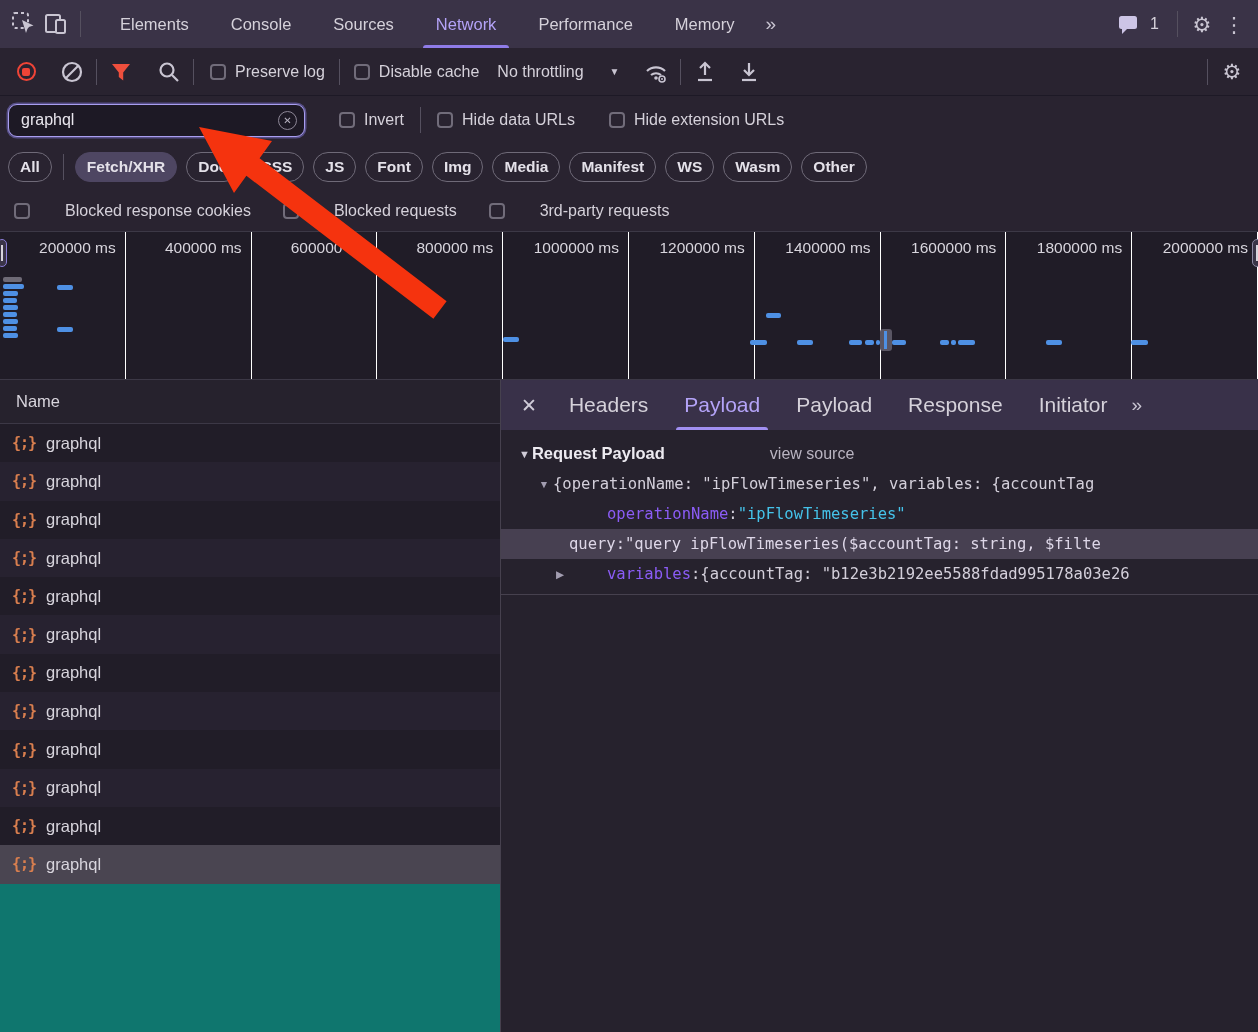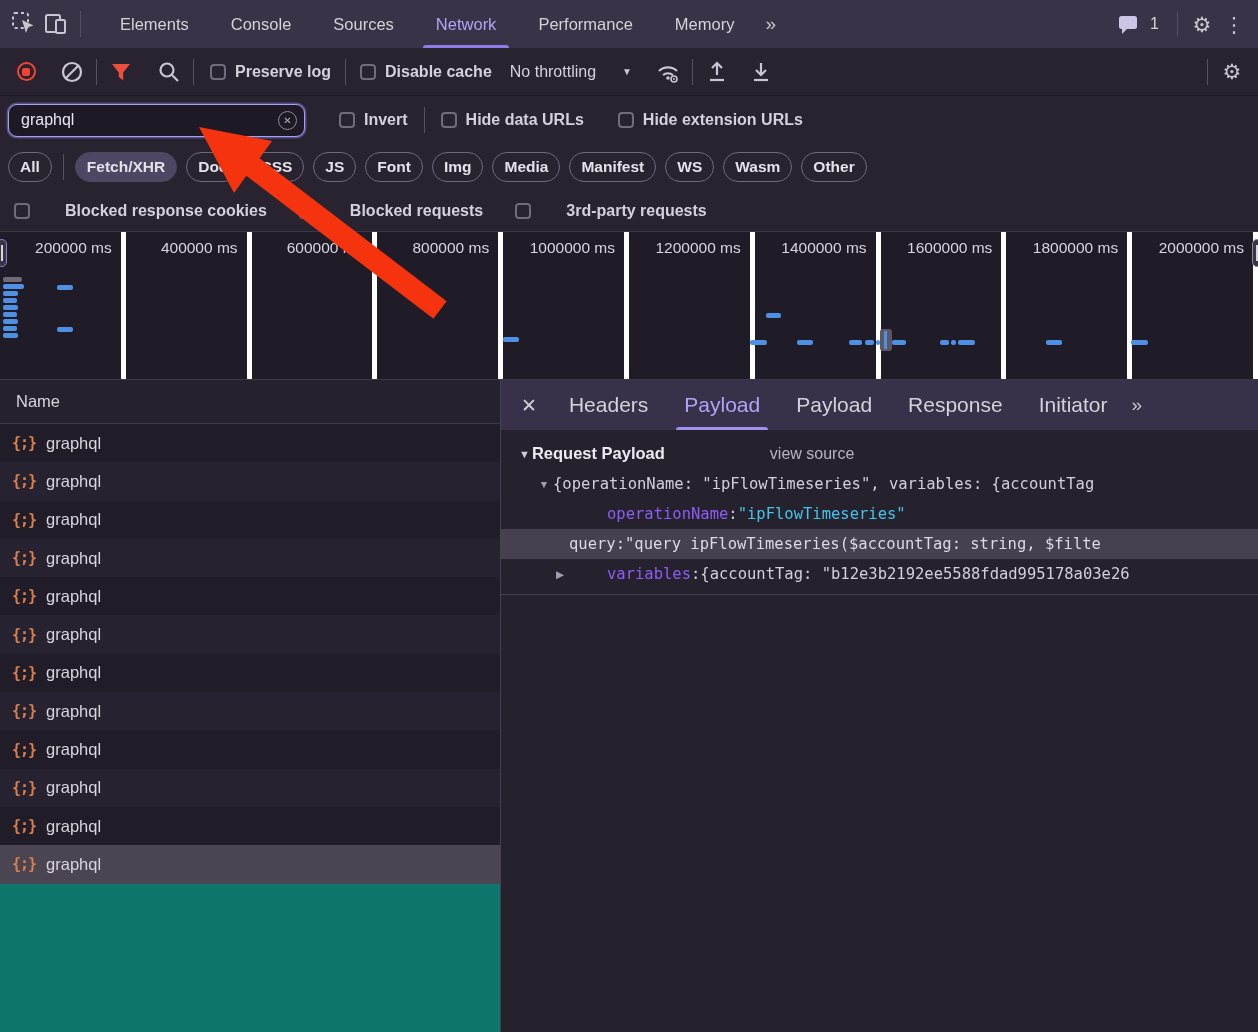--- a/index.html
+++ b/index.html
@@ -21,21 +21,21 @@
   .tab.sel::after { content:""; position:absolute; left:8px; right:8px; bottom:0; height:3px; border-radius:3px 3px 0 0; background:#8f7ce8; }
   .chev { font-size:19px; color:#c9c5d2; padding:0 10px; letter-spacing:-2px;}
   #tab-right { margin-left:auto; display:flex; align-items:center; }
   #issue-count { font-size:16px; color:#d5d1da; margin:0 10px 0 6px; }
   .glyph { font-size:21px; color:#c9c5d2; line-height:1; }
 
   
   #nettools { top:48px; height:48px; background:#292330; padding:0 10px; border-bottom:1px solid #1d1926; }
   .rec { width:19px; height:19px; border:2.5px solid #ef4437; border-radius:50%; display:flex; align-items:center; justify-content:center; }
   .rec i { display:block; width:8px; height:8px; background:#ef4437; border-radius:2px; }
-  .cbx { display:flex; align-items:center; font-size:16px; color:#d5d1da; white-space:nowrap;font-weight:bold; }
+  .cbx { display:flex; align-items:center; font-size:16px; color:#d5d1da; white-space:nowrap; }
   .cbx .box { width:16px; height:16px; border:2px solid #716c7a; border-radius:4px; margin-right:9px; background:transparent; flex:0 0 auto; }
   #throttle { display:flex; align-items:center; font-size:16px; color:#d5d1da; margin-left:18px; }
   #throttle .arr { font-size:10px; margin-left:26px; color:#c9c5d2; }
 
   
   #filterrow { top:96px; height:48px; background:#292330; padding:0 8px; }
   #filter-input-wrap { position:relative; width:297px; height:33px; border:1px solid #a99ef0; box-shadow:0 0 0 1.5px #564e86; border-radius:9px; background:#1d1925; display:flex; align-items:center; }
   #filter-input { background:transparent; border:none; outline:none; color:#e9e6ee; font-size:16px; font-family:"Liberation Sans",sans-serif; padding:0 12px; width:240px; }
   #filter-clear { position:absolute; right:7px; width:19px; height:19px; border:1.5px solid #8d8797; border-radius:50%; color:#b9b4c2; font-size:10px; display:flex; align-items:center; justify-content:center; }
   #filterrow .cbx { margin-left:34px; }
@@ -46,21 +46,21 @@
   .chip.sel { background:#4e4662; border-color:#4e4662; }
   #chiprow .vdiv { margin:0 11px 0 2px; }
 
   
   #blockrow { top:190px; height:42px; background:#292330; padding:0 14px; border-bottom:1px solid #3c3846; }
   #blockrow .cbx { margin-right:32px;gap:26px; }
 
   
   #timeline { top:232px; height:148px; background:#201c27; border-bottom:1px solid #3c3846; }
   #tl-cols { position:absolute; inset:0; display:flex; }
-  .tl-col { width:125.8px; flex:0 0 auto; border-right:5px solid #ffffff; position:relative; }
+  .tl-col { width:125.8px; flex:0 0 auto; border-right:1px solid #ffffff; position:relative; }
   .tl-col span { position:absolute; top:7px; right:9px; font-size:15.5px; color:#d8d5dd; white-space:nowrap; }
   .tl-bar { position:absolute; border-radius:2px; }
   .tl-marker { position:absolute; background:#5a5664; border-radius:3px; }
   .tl-marker i { position:absolute; left:4px; top:2px; bottom:2px; width:3px; background:#4e90e4; display:block; }
   .tl-handle { position:absolute; top:7px; width:10px; height:28px; border-radius:6px; background:#3a3447; border:1.5px solid #8a7dd8; }
   .tl-handle i { position:absolute; left:3px; top:5px; bottom:5px; width:2px; background:#d8d5dd; display:block; }
 
   
   #main { position:absolute; top:380px; left:0; right:0; bottom:0; display:flex; }
   #left { width:501px; flex:0 0 auto; background:#0f766e; border-right:1px solid #46414e; display:flex; flex-direction:column; }

